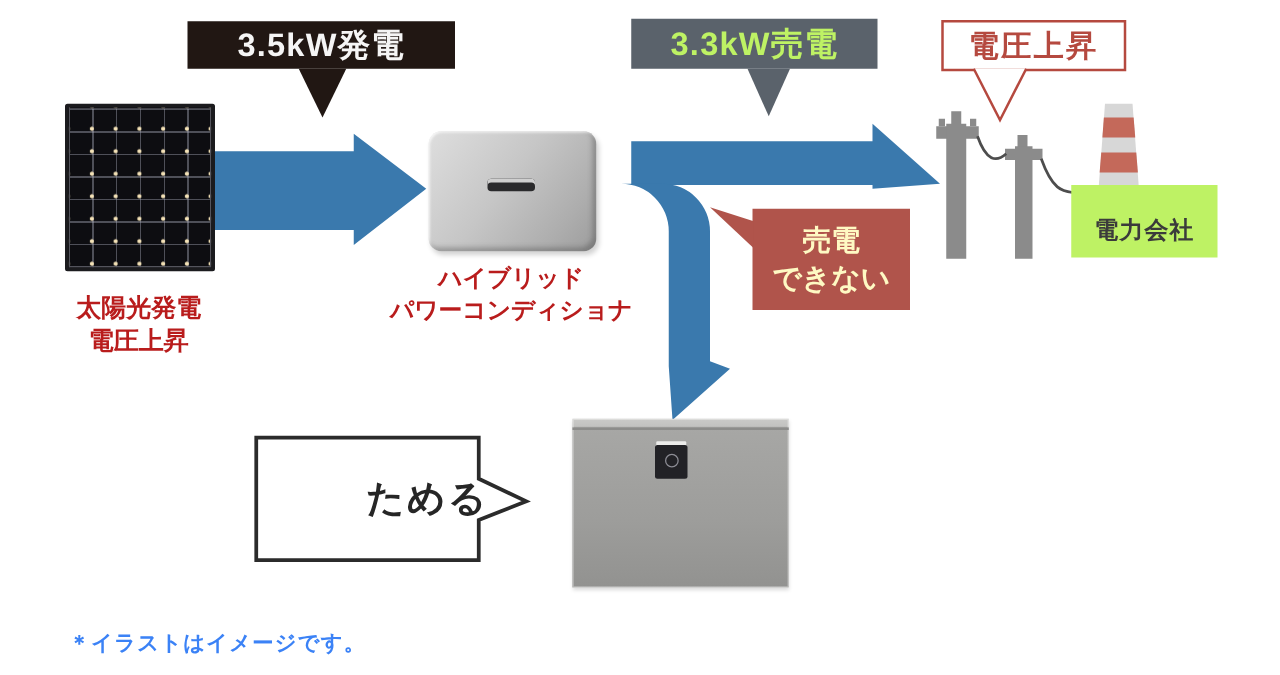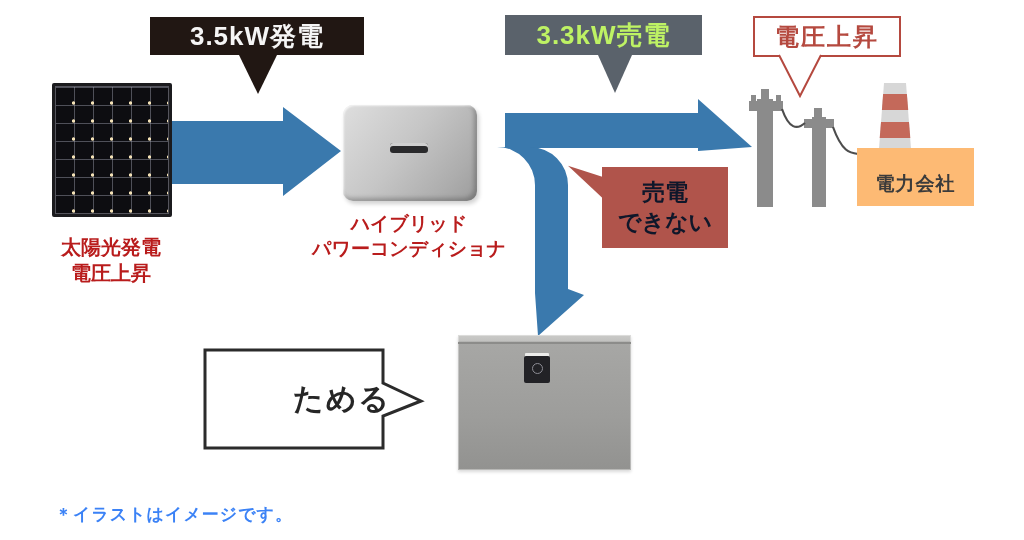--- a/index.html
+++ b/index.html
@@ -51,21 +51,21 @@
     left:66px;top:21px;width:26px;height:27px;background:#222226;border-radius:2px;
     box-shadow:0 -4px 0 -1px #ececea;
   }
   .battery-panel::after{
     content:"";position:absolute;left:8px;top:7px;width:9px;height:9px;border-radius:50%;
     border:1px solid #8d8d95;
   }
 
   
   .building{
-    left:857px;top:148px;width:117px;height:58px;background:#fdba74;
+    left:857px;top:148px;width:117px;height:58px;background:#bef264;
     display:flex;align-items:flex-end;justify-content:center;
   }
   .building-label{color:#3b3b3b;font-size:19px;font-weight:600;padding-bottom:9px;letter-spacing:1px;}
 
   
   .bubble{display:flex;align-items:center;justify-content:center;text-align:center;}
   .bubble-black{
     left:150px;top:17px;width:214px;height:38px;background:#211713;color:#f5f5f5;
     font-size:26px;font-weight:700;letter-spacing:1px;text-align:right;
   }
@@ -75,21 +75,21 @@
   }
   .bubble-gray{
     left:505px;top:15px;width:197px;height:40px;background:#5a626b;color:#bef264;
     font-size:26px;font-weight:700;letter-spacing:1px;
   }
   .bubble-gray::after{
     content:"";position:absolute;left:93px;bottom:-38px;width:0;height:0;
     border-left:17px solid transparent;border-right:17px solid transparent;border-top:38px solid #5a626b;
   }
   .bubble-red{
-    left:602px;top:167px;width:126px;height:81px;background:#b0544b;color:#0f172a;
+    left:602px;top:167px;width:126px;height:81px;background:#b0544b;color:#fef9c3;
     font-size:23px;font-weight:700;line-height:1.3;align-items:center;
   }
   .bubble-red .tail{
     position:absolute;left:-34px;top:-2px;width:35px;height:35px;background:#b0544b;
     clip-path:polygon(100% 34%, 0 2%, 100% 96%);
   }
   
   .bubble-voltage{
     left:753px;top:16px;width:148px;height:41px;background:#ffffff;
     border:2px solid #b5493f;box-sizing:border-box;color:#b5493f;

